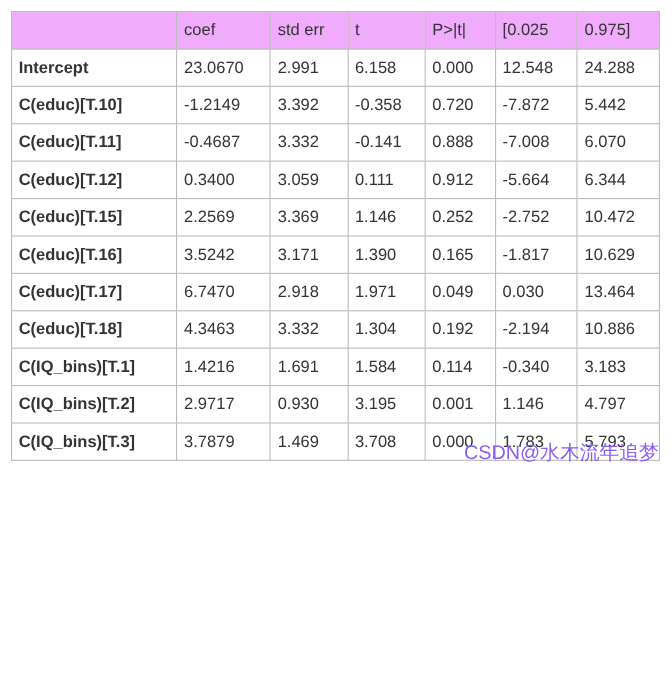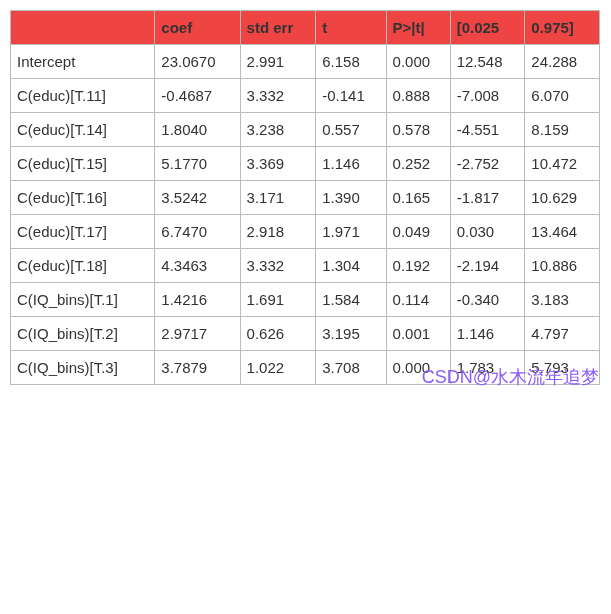--- a/index.html
+++ b/index.html
@@ -15,25 +15,25 @@
     border-collapse: collapse;
     width: 590px;
   }
   th, td {
     border: 1px solid #bbb;
     padding: 8px 6px;
     text-align: left;
     vertical-align: middle;
   }
   th {
-    font-weight: bold;
-    background: #ef4444;
+    font-weight: normal;
+    background: #f0abfc;
   }
   td.rowlabel {
-    font-weight: normal;
+    font-weight: bold;
   }
   .watermark {
     position: absolute;
     bottom: 6px;
     right: 12px;
     color: #8b5cf6;
     font-size: 18px;
     pointer-events: none;
     font-family: "Microsoft YaHei", Arial, sans-serif;
   }
@@ -57,40 +57,49 @@
       <tr>
         <td class="rowlabel">Intercept</td>
         <td>23.0670</td>
         <td>2.991</td>
         <td>6.158</td>
         <td>0.000</td>
         <td>12.548</td>
         <td>24.288</td>
       </tr>
       <tr>
+        <td class="rowlabel">C(educ)[T.10]</td>
+        <td>-1.2149</td>
+        <td>3.392</td>
+        <td>-0.358</td>
+        <td>0.720</td>
+        <td>-7.872</td>
+        <td>5.442</td>
+      </tr>
+      <tr>
         <td class="rowlabel">C(educ)[T.11]</td>
         <td>-0.4687</td>
         <td>3.332</td>
         <td>-0.141</td>
         <td>0.888</td>
         <td>-7.008</td>
         <td>6.070</td>
       </tr>
       <tr>
-        <td class="rowlabel">C(educ)[T.14]</td>
-        <td>1.8040</td>
-        <td>3.238</td>
-        <td>0.557</td>
-        <td>0.578</td>
-        <td>-4.551</td>
-        <td>8.159</td>
+        <td class="rowlabel">C(educ)[T.12]</td>
+        <td>0.3400</td>
+        <td>3.059</td>
+        <td>0.111</td>
+        <td>0.912</td>
+        <td>-5.664</td>
+        <td>6.344</td>
       </tr>
       <tr>
         <td class="rowlabel">C(educ)[T.15]</td>
-        <td>5.1770</td>
+        <td>2.2569</td>
         <td>3.369</td>
         <td>1.146</td>
         <td>0.252</td>
         <td>-2.752</td>
         <td>10.472</td>
       </tr>
       <tr>
         <td class="rowlabel">C(educ)[T.16]</td>
         <td>3.5242</td>
         <td>3.171</td>
@@ -122,30 +131,30 @@
         <td>1.4216</td>
         <td>1.691</td>
         <td>1.584</td>
         <td>0.114</td>
         <td>-0.340</td>
         <td>3.183</td>
       </tr>
       <tr>
         <td class="rowlabel">C(IQ_bins)[T.2]</td>
         <td>2.9717</td>
-        <td>0.626</td>
+        <td>0.930</td>
         <td>3.195</td>
         <td>0.001</td>
         <td>1.146</td>
         <td>4.797</td>
       </tr>
       <tr>
         <td class="rowlabel">C(IQ_bins)[T.3]</td>
         <td>3.7879</td>
-        <td>1.022</td>
+        <td>1.469</td>
         <td>3.708</td>
         <td>0.000</td>
         <td>1.783</td>
         <td>5.793</td>
       </tr>
     </tbody>
 </table>
 
 <div class="watermark">CSDN@水木流年追梦</div>
 

